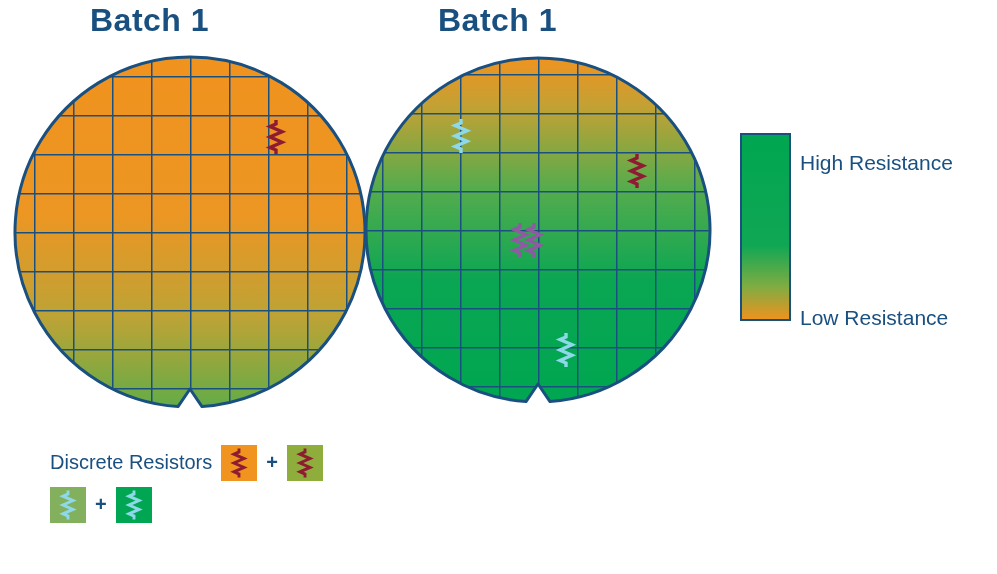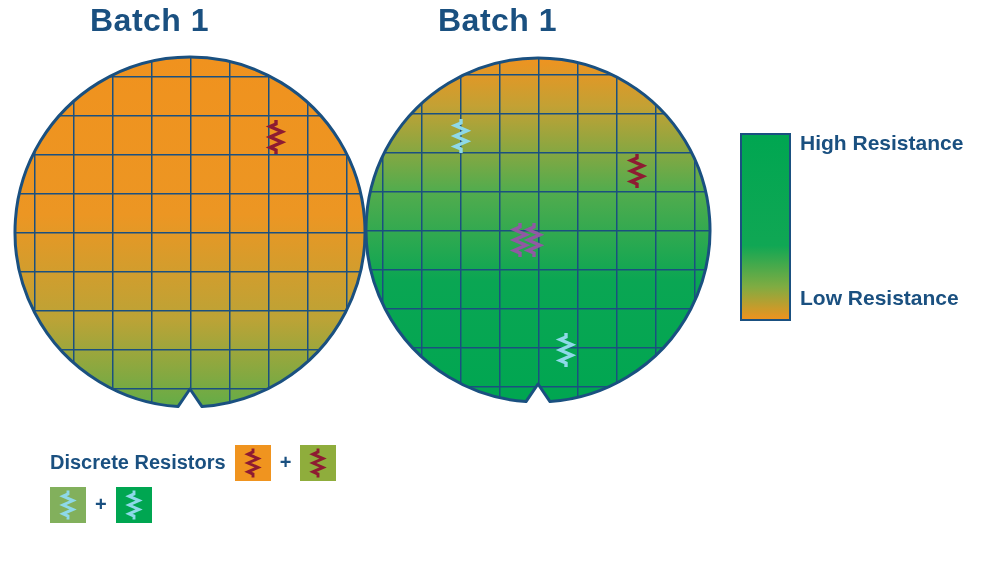--- a/index.html
+++ b/index.html
@@ -8,29 +8,29 @@
     font-family:"Liberation Sans",sans-serif;color:#1A5080;
   }
   .batch-title{
     position:absolute;top:2px;width:200px;
     font-size:32px;font-weight:700;letter-spacing:0.5px;
   }
   #batch1-title{left:90px;}
   #batch2-title{left:438px;}
   .wafer-svg{position:absolute;left:0;top:0;}
   .bar-label{
-    position:absolute;left:800px;font-size:21px;font-weight:700;white-space:nowrap;
+    position:absolute;left:800px;font-size:21px;font-weight:400;white-space:nowrap;margin-top:20px;
   }
   #high-label{top:131px;}
   #low-label{top:286px;}
   .legend-rows{
     position:absolute;left:50px;top:444px;display:flex;flex-direction:column;gap:5px;
   }
   .legend-row{display:flex;align-items:center;gap:9px;height:37px;}
-  .legend-label{font-size:20px;font-weight:700;white-space:nowrap;}
+  .legend-label{font-size:20px;font-weight:400;white-space:nowrap;}
   .plus{font-size:20px;font-weight:700;}
   .swatch{
     width:36px;height:36px;display:inline-flex;align-items:center;justify-content:center;
     flex:0 0 auto;
   }
 </style>
 </head>
 <body>
 
 <div class="canvas">

